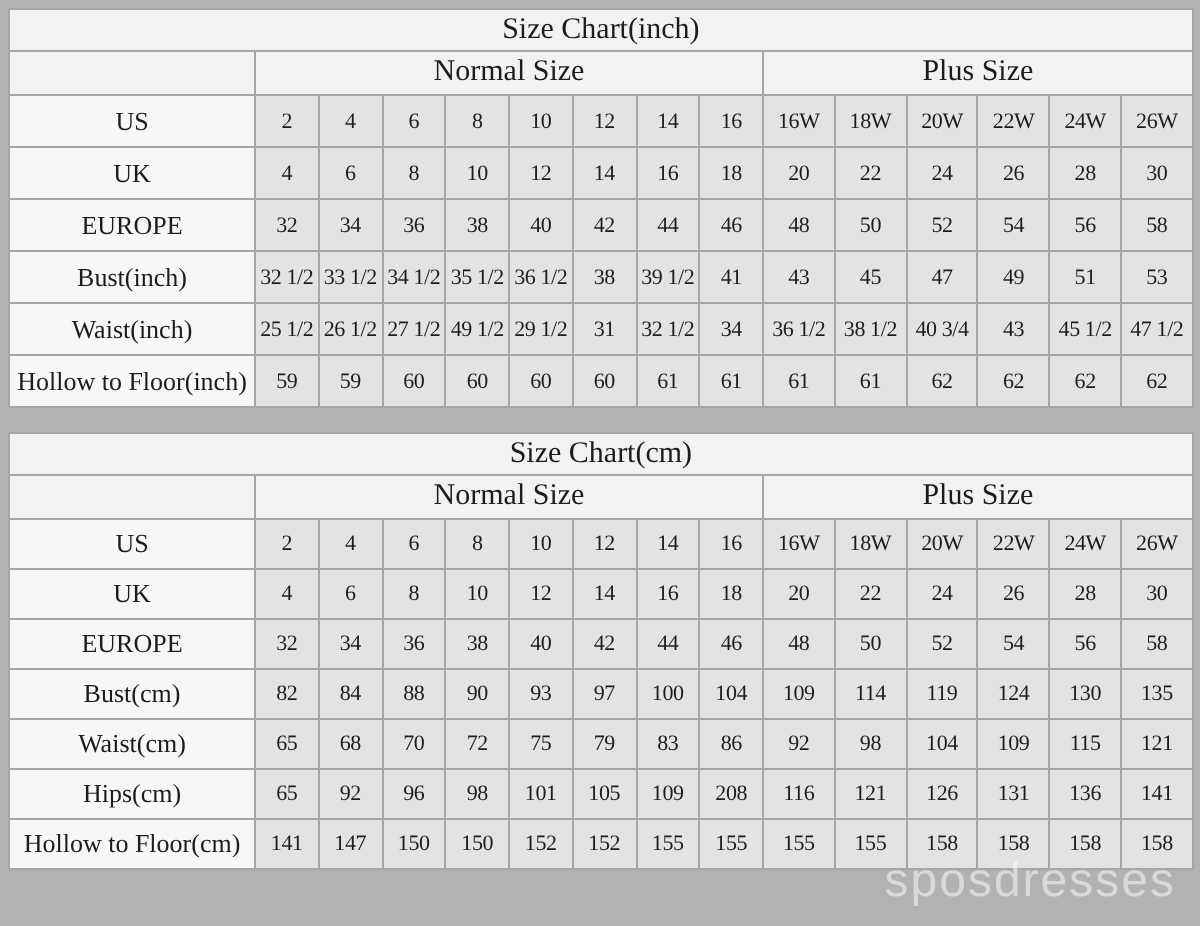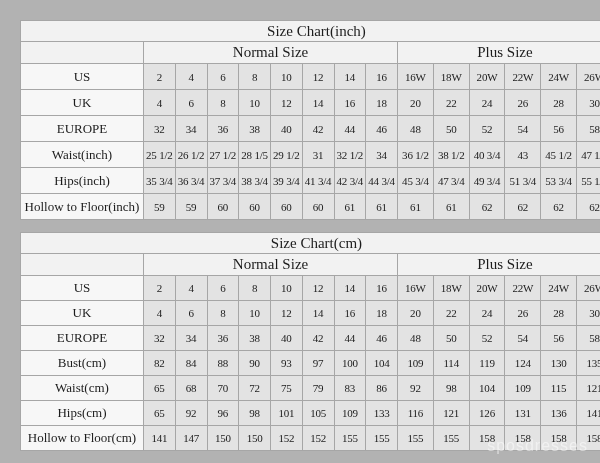--- a/index.html
+++ b/index.html
@@ -15,21 +15,21 @@
     width:600px;height:463px;
     background:var(--page-bg);
     font-family:"Liberation Serif", serif;
     color:var(--text);
     overflow:hidden;
   }
   .page{
     position:relative;
     width:600px;height:463px;
     box-sizing:border-box;
-    padding:20px;
+    padding:4px;
   }
   table.size-table{
     border-collapse:collapse;
     table-layout:fixed;
     width:592px;
     background:var(--cell-bg);
     margin:0 0 12px 0;
   }
   .size-table th,.size-table td{
     border:1px solid var(--border);
@@ -63,21 +63,21 @@
   }
   .size-table tbody td{
     background:var(--cell-bg);
     font-size:11px;
     letter-spacing:-0.2px;
   }
   .watermark{
     position:absolute;
     right:12px;
     bottom:8px;
-    font-size:16px;
+    font-size:24px;
     letter-spacing:1px;
     color:rgba(255,255,255,0.5);
     pointer-events:none;
     font-family:"Liberation Sans", sans-serif;
   }
 </style>
 </head>
 <body>
 
 <div class="page">
@@ -156,52 +156,52 @@
           <td>44</td>
           <td>46</td>
           <td>48</td>
           <td>50</td>
           <td>52</td>
           <td>54</td>
           <td>56</td>
           <td>58</td>
         </tr>
         <tr>
+          <th class="label-col">Bust(inch)</th>
+          <td>32 1/2</td>
+          <td>33 1/2</td>
+          <td>34 1/2</td>
+          <td>35 1/2</td>
+          <td>36 1/2</td>
+          <td>38</td>
+          <td>39 1/2</td>
+          <td>41</td>
+          <td>43</td>
+          <td>45</td>
+          <td>47</td>
+          <td>49</td>
+          <td>51</td>
+          <td>53</td>
+        </tr>
+        <tr>
           <th class="label-col">Waist(inch)</th>
           <td>25 1/2</td>
           <td>26 1/2</td>
           <td>27 1/2</td>
-          <td>28 1/5</td>
+          <td>49 1/2</td>
           <td>29 1/2</td>
           <td>31</td>
           <td>32 1/2</td>
           <td>34</td>
           <td>36 1/2</td>
           <td>38 1/2</td>
           <td>40 3/4</td>
           <td>43</td>
           <td>45 1/2</td>
           <td>47 1/2</td>
-        </tr>
-        <tr>
-          <th class="label-col">Hips(inch)</th>
-          <td>35 3/4</td>
-          <td>36 3/4</td>
-          <td>37 3/4</td>
-          <td>38 3/4</td>
-          <td>39 3/4</td>
-          <td>41 3/4</td>
-          <td>42 3/4</td>
-          <td>44 3/4</td>
-          <td>45 3/4</td>
-          <td>47 3/4</td>
-          <td>49 3/4</td>
-          <td>51 3/4</td>
-          <td>53 3/4</td>
-          <td>55 1/2</td>
         </tr>
         <tr>
           <th class="label-col">Hollow to Floor(inch)</th>
           <td>59</td>
           <td>59</td>
           <td>60</td>
           <td>60</td>
           <td>60</td>
           <td>60</td>
           <td>61</td>
@@ -332,21 +332,21 @@
         </tr>
         <tr>
           <th class="label-col">Hips(cm)</th>
           <td>65</td>
           <td>92</td>
           <td>96</td>
           <td>98</td>
           <td>101</td>
           <td>105</td>
           <td>109</td>
-          <td>133</td>
+          <td>208</td>
           <td>116</td>
           <td>121</td>
           <td>126</td>
           <td>131</td>
           <td>136</td>
           <td>141</td>
         </tr>
         <tr>
           <th class="label-col">Hollow to Floor(cm)</th>
           <td>141</td>

